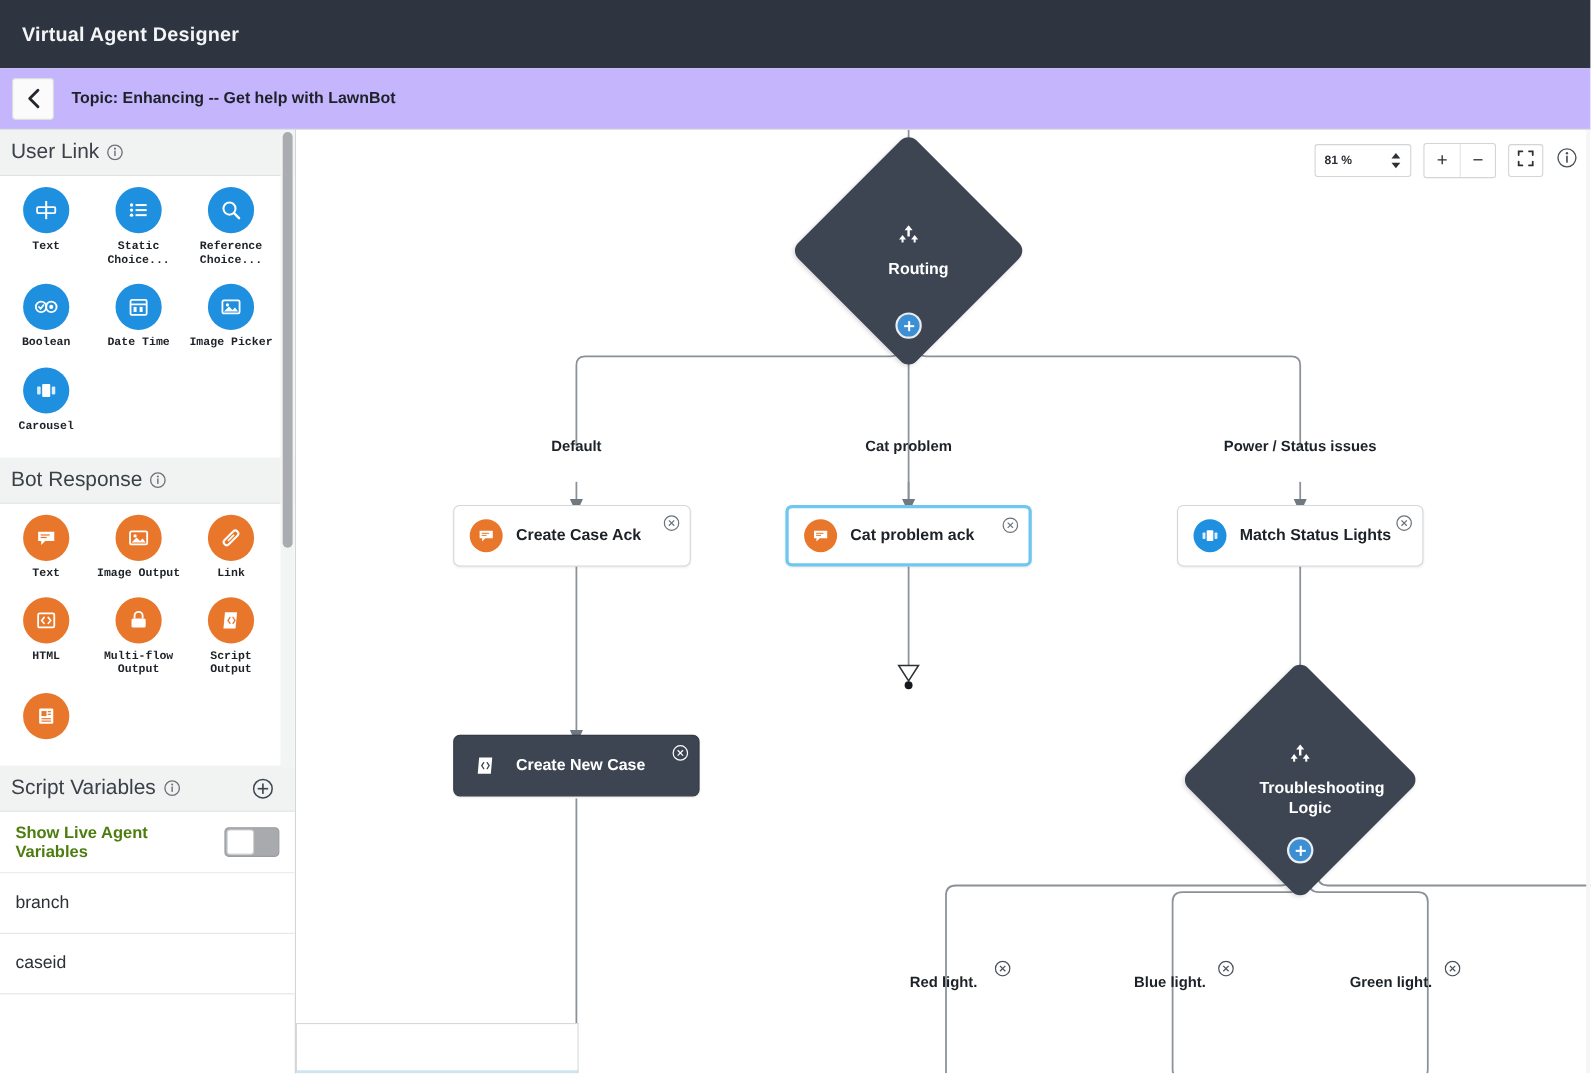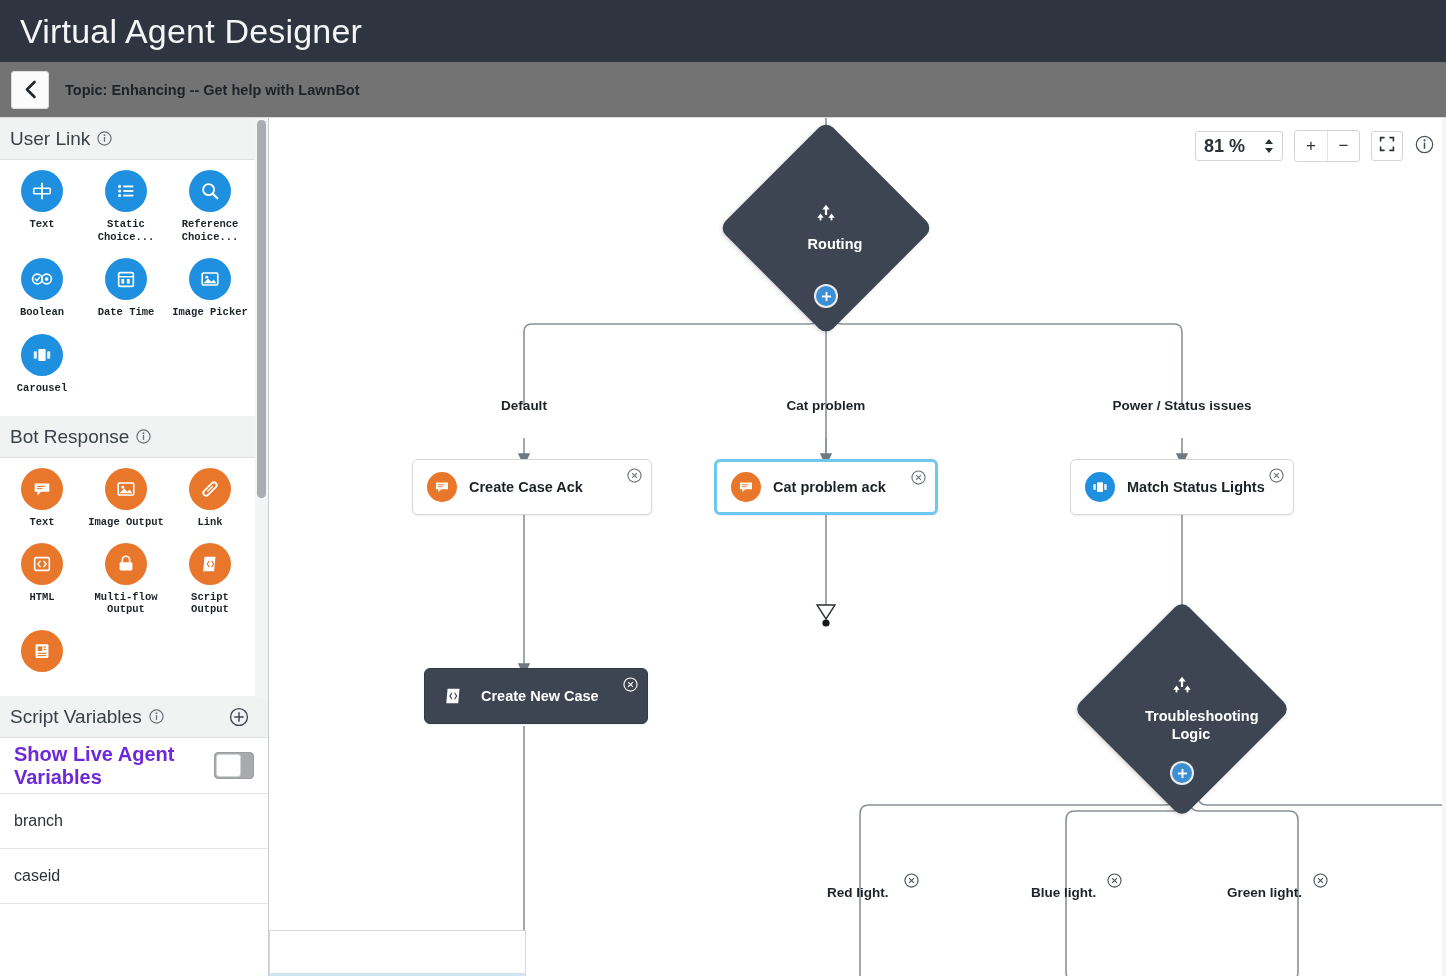--- a/index.html
+++ b/index.html
@@ -11,28 +11,28 @@
   }
   #app { position: relative; width: 1446px; height: 976px; }
 
   
   .titlebar {
     position: absolute; left: 0; top: 0; width: 1446px; height: 62px;
     background: #2e3440; color: #ffffff;
     display: flex; align-items: center;
   }
   .titlebar .title {
-    font-size: 34px; font-weight: 400; letter-spacing: .2px;
+    font-size: 18px; font-weight: 700; letter-spacing: .2px;
     margin-left: 20px; color: #f4f5f6;
   }
 
   
   .breadcrumb-bar {
     position: absolute; left: 0; top: 62px; width: 1446px; height: 56px;
-    background: #737373; border-bottom: 1px solid #d7d9da;
+    background: #c4b5fd; border-bottom: 1px solid #d7d9da;
     display: flex; align-items: center;
   }
   .back-btn {
     width: 38px; height: 38px; margin-left: 11px;
     background: #fbfbfb; border: 1px solid #dcdedf; border-radius: 3px;
     display: flex; align-items: center; justify-content: center;
     cursor: pointer;
   }
   .back-btn svg { display: block; }
   .breadcrumb-text {
@@ -75,21 +75,21 @@
 
   
   #user-input-body { height: 256px; }
   #bot-response-body { height: 238px; overflow: hidden; }
 
   
   .sv-row {
     height: 56px; border-bottom: 1px solid #e3e5e6;
     display: flex; align-items: center; padding: 0 14px; background: #fff;
   }
-  .sv-row .sv-label { font-size: 20px; color: #6d28d9; font-weight: 600; }
+  .sv-row .sv-label { font-size: 15px; color: #4d7c0f; font-weight: 600; }
   .toggle {
     margin-left: auto; width: 50px; height: 27px; border-radius: 4px;
     background: #a8aaad; border: 1px solid #9a9da0; position: relative; cursor: pointer;
   }
   .toggle .knob {
     position: absolute; left: 1px; top: 1px; width: 25px; height: 23px;
     background: #ffffff; border-radius: 3px; border: 1px solid #cfd1d3;
   }
   .var-row {
     height: 55px; border-bottom: 1px solid #e3e5e6; display: flex; align-items: center;
@@ -113,21 +113,21 @@
   }
   .canvas-svg { position: absolute; left: 0; top: 0; }
 
   
   .zoom-toolbar {
     position: absolute; right: 12px; top: 12px; display: flex; align-items: center;
   }
   .zoom-select {
     width: 88px; height: 30px; border: 1px solid #d2d4d6; border-radius: 3px;
     background: #fff; display: flex; align-items: center; padding: 0 8px;
-    font-size: 18px; color: #2b3137; font-weight: bold; cursor: pointer; margin-left: 15px;
+    font-size: 11px; color: #2b3137; font-weight: bold; cursor: pointer; margin-left: 15px;
   }
   .zoom-select .spin { margin-left: auto; display: flex; flex-direction: column; line-height: 5px; }
   .zoom-btns {
     display: flex; margin-left: 11px; border: 1px solid #d2d4d6; border-radius: 3px;
     overflow: hidden; background: #fff;
   }
   .zoom-btns div {
     width: 32px; height: 30px; display: flex; align-items: center; justify-content: center;
     font-size: 17px; color: #2b3137; cursor: pointer;
   }
@@ -536,21 +536,21 @@
       <svg width="11" height="11" viewBox="0 0 12 12">
           <rect x="5" y="1" width="2" height="10" fill="#fff"></rect>
           <rect x="1" y="5" width="10" height="2" fill="#fff"></rect>
         </svg>
     </div>
 
     <div class="edge-label" style="left:255px; top:280px;">Default</div>
     <div class="edge-label" style="left:557px; top:280px;">Cat problem</div>
     <div class="edge-label" style="left:913px; top:280px;">Power / Status issues</div>
 
-    <div class="node box" style="left:143px; top:341px; width:240px;">
+    <div class="node box" style="left:143px; top:341px; width:216px;">
       <div class="n-icon" style="background:#e8772b;">
         <svg width="18" height="18" viewBox="0 0 24 24">
             <path d="M4 6 h16 v9 h-9 l-4 4 v-4 H4 Z" fill="#fff"></path>
             <rect x="6.5" y="8.5" width="9" height="1.2" fill="#e8772b"></rect>
             <rect x="6.5" y="11" width="6" height="1.2" fill="#e8772b"></rect>
           </svg>
       </div>
       <div class="n-label">Create Case Ack</div>
       <span class="n-close">
         <svg width="15" height="15" viewBox="0 0 16 16">
@@ -587,21 +587,21 @@
       </div>
       <div class="n-label">Match Status Lights</div>
       <span class="n-close">
         <svg width="15" height="15" viewBox="0 0 16 16">
             <circle cx="8" cy="8" r="7" fill="none" stroke="#6b7279" stroke-width="1.2"></circle>
             <path d="M5.4 5.4 L10.6 10.6 M10.6 5.4 L5.4 10.6" stroke="#6b7279" stroke-width="1.2"></path>
           </svg>
       </span>
     </div>
 
-    <div class="node box dark" style="left:155px; top:550px; width:224px;">
+    <div class="node box dark" style="left:143px; top:550px; width:224px;">
       <div class="n-icon" style="background:transparent;">
         <svg width="22" height="22" viewBox="0 0 24 24">
             <path d="M5 4 h13 l-1.4 16 h-13 Z" fill="#fff"></path>
             <path d="M9.5 9 L7.6 12 L9.5 15" stroke="#3d4552" stroke-width="1.3" fill="none" stroke-linecap="round"></path>
             <path d="M13 9 L14.9 12 L13 15" stroke="#3d4552" stroke-width="1.3" fill="none" stroke-linecap="round"></path>
           </svg>
       </div>
       <div class="n-label">Create New Case</div>
       <span class="n-close">
         <svg width="15" height="15" viewBox="0 0 16 16">

